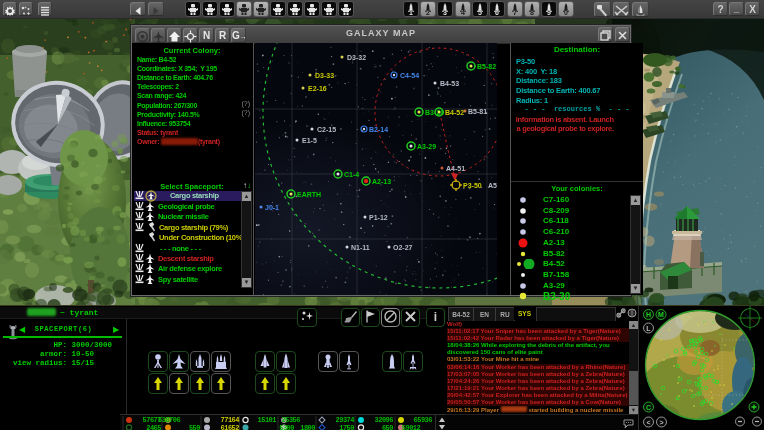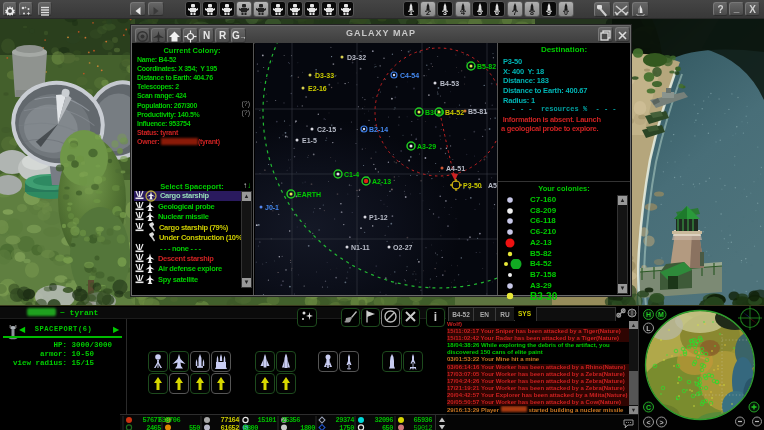--- a/index.html
+++ b/index.html
@@ -1,17 +1,17 @@
 <!DOCTYPE html>
 <html><head><meta charset="utf-8"><style>
 html,body{margin:0;padding:0;width:764px;height:430px;overflow:hidden;background:#000;font-family:"Liberation Sans",sans-serif;}
 #root{position:absolute;top:0;left:0;width:764px;height:430px;overflow:hidden;}
 .abs{position:absolute;}
 .grnT{color:#00cc00;}
-.redT{color:#cc2222;}
+.redT{color:#cc2222;text-align:right;}
 .cynT{color:#00b4b4;}
 .btn{position:absolute;box-sizing:border-box;background:linear-gradient(180deg,#666,#4a4a4a);border:1px solid #777;border-bottom-color:#2e2e2e;border-right-color:#3a3a3a;border-radius:3px;color:#d0d0d0;text-align:center;}
 .gbtn{position:absolute;box-sizing:border-box;background:#000;border:1px solid #1d4a1d;border-radius:4px;color:#aaa;text-align:center;}
 .mono{font-family:"Liberation Mono",monospace;}
 </style></head><body>
 <div id="root">
 <svg class="abs" style="left:0;top:0" width="764" height="430" viewBox="0 0 764 430">
 <defs>
  <linearGradient id="waterG" x1="0" y1="0" x2="0.4" y2="1">
   <stop offset="0" stop-color="#16292c"></stop>
@@ -1146,21 +1146,21 @@
                 <path d="M9 1 L6.5 7"></path>
                 <path d="M5.5 1 L5.5 7"></path>
               </g>
               <rect x="1.5" y="7.5" width="8" height="1.6" fill="#e8e8e8"></rect>
             </svg>
             <svg width="12" height="12" viewBox="0 0 12 12" style="flex:none">
               <circle cx="6" cy="6" r="5" fill="none" stroke="#b8a840" stroke-width="1.3"></circle>
               <path d="M6 1.5 L6.8 4.5 L10 6.5 L6.8 6 L7 8 L8 9.5 L4 9.5 L5 8 L5.2 6 L2 6.5 L5.2 4.5 Z" fill="#f0f0f0"></path>
             </svg>
           </span>
-          <span style="font-size:7.5px;letter-spacing:-0.3px;font-weight:bold;color:#97ddb9;white-space:nowrap;margin-left:2px">Cargo starship</span>
+          <span style="font-size:7.5px;letter-spacing:-0.3px;font-weight:bold;color:#97ddb9;white-space:nowrap;margin-left:12px">Cargo starship</span>
         </div>
 <div class="abs" style="left:2px;top:157.95px;width:110px;height:10.5px;display:flex;align-items:center;gap:1px">
           <span style="display:flex;align-items:center">
             <svg width="11" height="11" viewBox="0 0 11 11" style="flex:none">
               <g stroke="#e8e8e8" stroke-width="1.2" fill="none">
                 <path d="M2 1 L4.5 7"></path>
                 <path d="M9 1 L6.5 7"></path>
                 <path d="M5.5 1 L5.5 7"></path>
               </g>
               <rect x="1.5" y="7.5" width="8" height="1.6" fill="#e8e8e8"></rect>
@@ -1779,21 +1779,21 @@
 <circle cx="6" cy="164" r="1.5" fill="#5588ee"></circle>
         <text x="10" y="167" font-size="7" font-weight="bold" fill="#4488ee" font-family="Liberation Sans">J0-1</text>
 <circle cx="110" cy="174" r="1.5" fill="#d8d8e0"></circle>
         <text x="114" y="177" font-size="7" font-weight="bold" fill="#b8bcc8" font-family="Liberation Sans">P1-12</text>
 <circle cx="92" cy="204" r="1.5" fill="#d8d8e0"></circle>
         <text x="96" y="207" font-size="7" font-weight="bold" fill="#b8bcc8" font-family="Liberation Sans">N1-11</text>
 <circle cx="134" cy="204" r="1.5" fill="#d8d8e0"></circle>
         <text x="138" y="207" font-size="7" font-weight="bold" fill="#b8bcc8" font-family="Liberation Sans">O2-27</text>
 </svg>
 
- <div class="abs" style="left:365px;top:17px;width:133px;height:252px;background:#000;border-left:1px solid #555;box-sizing:border-box">
+ <div class="abs" style="left:378px;top:17px;width:133px;height:252px;background:#000;border-left:1px solid #555;box-sizing:border-box">
   <div class="abs grnT" style="left:0;top:2px;width:132px;text-align:center;font-size:8px;font-weight:bold">Destination:</div>
   <div class="abs cynT" style="left:5px;top:14px;font-size:7.5px;letter-spacing:-0.2px;font-weight:bold;line-height:9.7px;white-space:nowrap">
    P3-50<br>X: 400&nbsp; Y: 18<br>Distance: 183<br>Distance to Earth: 400.67<br>Radius: 1
   </div>
   <div class="abs mono" style="left:0;top:62px;width:132px;text-align:center;font-size:7px;font-weight:bold;color:#00a0a0">- - -&nbsp; resources %&nbsp; - - -</div>
   <div class="abs redT" style="left:3px;top:72px;font-size:7.5px;letter-spacing:-0.3px;font-weight:bold;line-height:9px;white-space:nowrap">&nbsp;Information is absent. Launch<br>a geological probe to explore.</div>
   <div class="abs grnT" style="left:0;top:138px;width:132px;text-align:center;font-size:7.5px;font-weight:bold;border-top:1px solid #333;padding-top:2px">Your colonies:</div>
   <div class="abs" style="left:2px;top:152px;width:115px;height:10px">
           <svg width="24" height="10" viewBox="0 0 24 10" style="position:absolute;left:0;top:0">
             <circle cx="10" cy="5" r="2.8" fill="#c8c8e8"></circle>
@@ -2069,29 +2069,29 @@
           <circle cx="281" cy="5" r="3" fill="#d8d800"></circle>
           <circle cx="281" cy="12.5" r="3" fill="#cc7777"></circle>
         </svg>
         <div class="abs mono" style="left:-1px;top:1px;width:42px;text-align:right;font-size:7px;letter-spacing:-0.5px;font-weight:bold;color:#00bb00">57677</div>
 <div class="abs mono" style="left:-1px;top:8.5px;width:42px;text-align:right;font-size:7px;letter-spacing:-0.5px;font-weight:bold;color:#00bb00">2465</div>
 <div class="abs mono" style="left:38px;top:1px;width:42px;font-size:7px;letter-spacing:-0.5px;font-weight:bold;color:#00bb00">538706</div>
 <div class="abs mono" style="left:38px;top:8.5px;width:42px;text-align:right;font-size:7px;letter-spacing:-0.5px;font-weight:bold;color:#00bb00">550</div>
 <div class="abs mono" style="left:77px;top:1px;width:42px;text-align:right;font-size:7px;letter-spacing:-0.5px;font-weight:bold;color:#cccc00">77164</div>
 <div class="abs mono" style="left:77px;top:8.5px;width:42px;text-align:right;font-size:7px;letter-spacing:-0.5px;font-weight:bold;color:#cccc00">61652</div>
 <div class="abs mono" style="left:114px;top:1px;width:42px;text-align:right;font-size:7px;letter-spacing:-0.5px;font-weight:bold;color:#00bb00">15101</div>
-<div class="abs mono" style="left:96px;top:8.5px;width:42px;text-align:right;font-size:7px;letter-spacing:-0.5px;font-weight:bold;color:#00bb00">5300</div>
+<div class="abs mono" style="left:132px;top:8.5px;width:42px;text-align:right;font-size:7px;letter-spacing:-0.5px;font-weight:bold;color:#00bb00">5300</div>
 <div class="abs mono" style="left:153px;top:1px;width:27px;text-align:right;font-size:7px;letter-spacing:-0.5px;font-weight:bold;color:#00bb00">25356</div>
 <div class="abs mono" style="left:153px;top:8.5px;width:42px;text-align:right;font-size:7px;letter-spacing:-0.5px;font-weight:bold;color:#00bb00">1800</div>
 <div class="abs mono" style="left:192px;top:1px;width:42px;text-align:right;font-size:7px;letter-spacing:-0.5px;font-weight:bold;color:#00bb00">29374</div>
 <div class="abs mono" style="left:192px;top:8.5px;width:42px;text-align:right;font-size:7px;letter-spacing:-0.5px;font-weight:bold;color:#00bb00">1750</div>
 <div class="abs mono" style="left:231px;top:1px;width:42px;text-align:right;font-size:7px;letter-spacing:-0.5px;font-weight:bold;color:#00bb00">32096</div>
 <div class="abs mono" style="left:231px;top:8.5px;width:42px;text-align:right;font-size:7px;letter-spacing:-0.5px;font-weight:bold;color:#00bb00">650</div>
 <div class="abs mono" style="left:270px;top:1px;width:42px;text-align:right;font-size:7px;letter-spacing:-0.5px;font-weight:bold;color:#00bb00">65936</div>
-<div class="abs mono" style="left:270px;top:8.5px;width:42px;text-align:right;font-size:7px;letter-spacing:-0.5px;font-weight:normal;color:#00bb00">59012</div>
+<div class="abs mono" style="left:270px;top:8.5px;width:42px;text-align:center;font-size:7px;letter-spacing:-0.5px;font-weight:bold;color:#00bb00">59012</div>
   <div class="abs" style="left:315px;top:0;width:1px;height:17px;background:#2e2e2e"></div>
         <svg class="abs" style="left:318px;top:2px" width="8" height="13" viewBox="0 0 8 13">
           <path d="M4 0.5 L7 5 L1 5 Z" fill="#c8c8c8"></path>
           <path d="M4 12.5 L7 8 L1 8 Z" fill="#c8c8c8"></path>
         </svg>
  </div>
  <div class="abs" style="left:446px;top:0;width:193px;height:125px;background:#000;border-right:1px solid #333;box-sizing:border-box">
  <div class="abs" style="left:0;top:0;width:192px;height:15px;background:#000">
   <div class="abs" style="left:2px;top:1px;width:24px;height:13px;background:#161616;border:1px solid #3c3c3c;border-bottom:none;color:#aaa;font-size:6.5px;font-weight:bold;text-align:center;line-height:13px">B4-52</div>
   <div class="abs" style="left:27px;top:1px;width:21px;height:13px;background:#161616;border:1px solid #3c3c3c;border-bottom:none;color:#aaa;font-size:6.5px;font-weight:bold;text-align:center;line-height:13px">EN</div>

